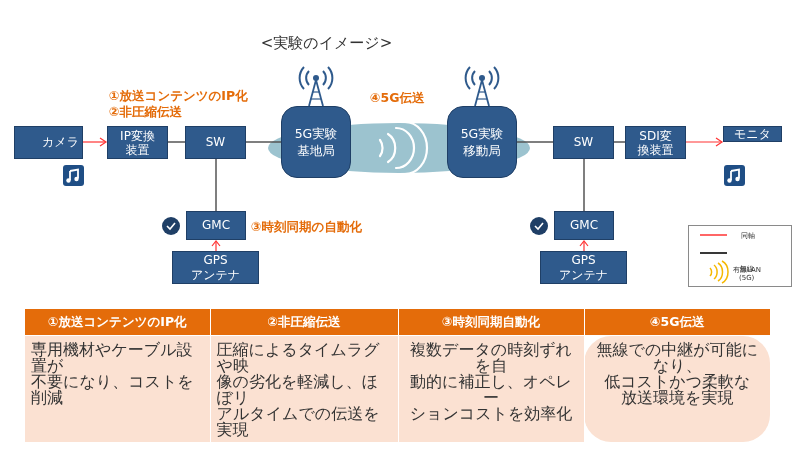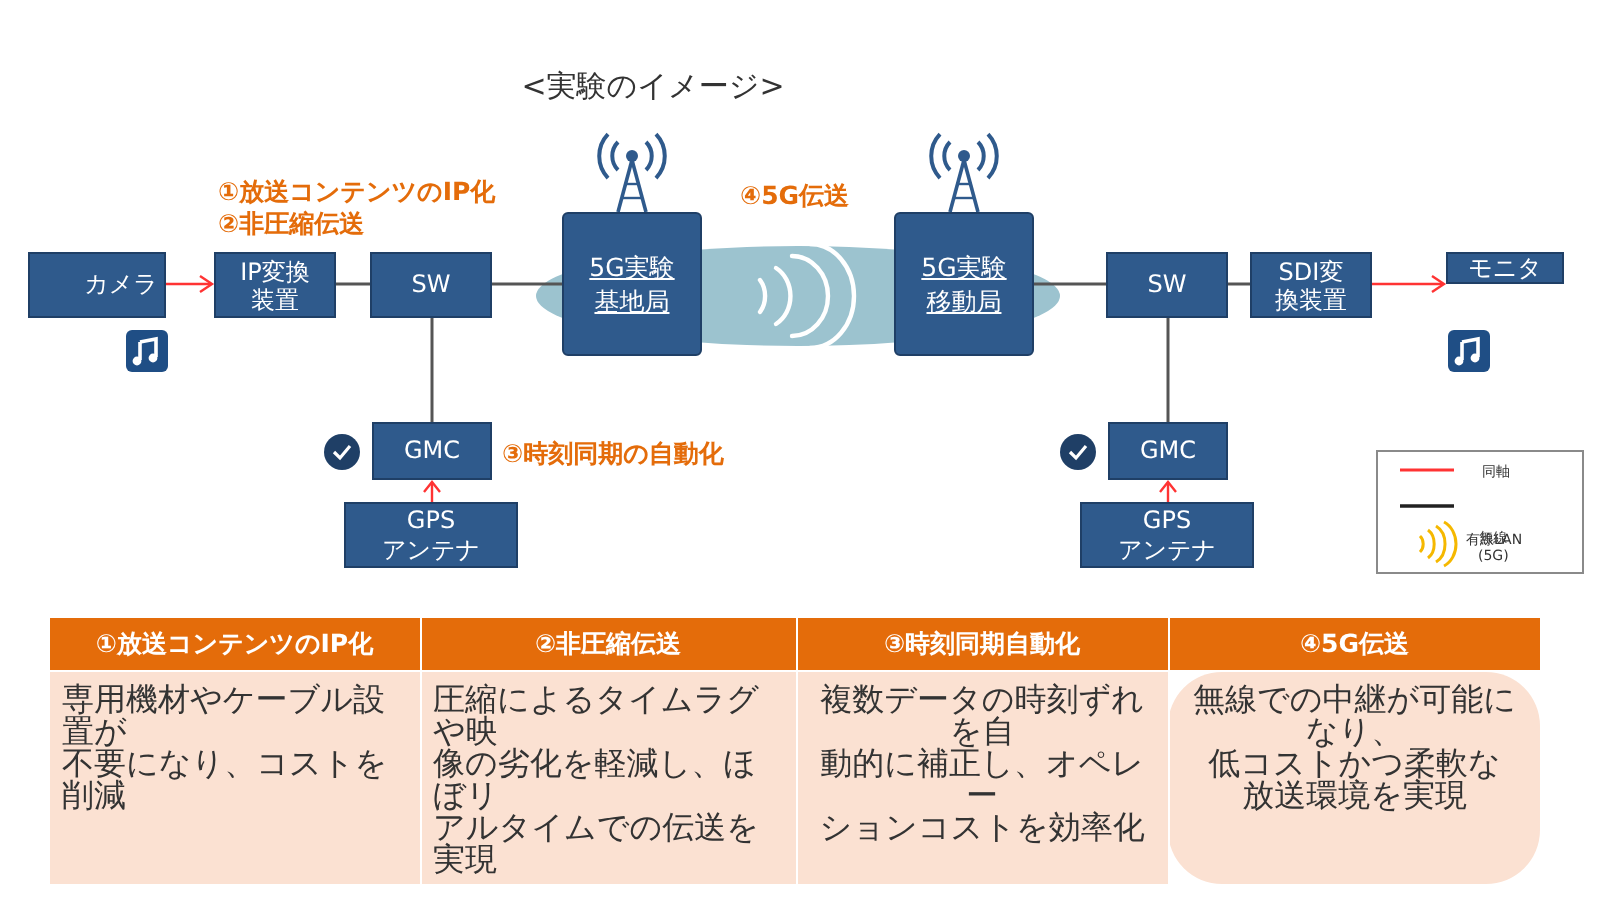--- a/index.html
+++ b/index.html
@@ -3,21 +3,21 @@
 <meta charset="utf-8">
 <style>
   html, body { margin:0; padding:0; background:#ffffff; }
   body { width:800px; height:450px; position:relative; overflow:hidden;
          font-family:"DejaVu Sans", "Liberation Sans", sans-serif; }
   .abs { position:absolute; }
   .title { left:0; width:653px; top:34px; text-align:center; font-size:15px; color:#333333; }
   .box { position:absolute; background:#2F5A8C; border:1px solid #1F3F66; color:#ffffff;
          display:flex; align-items:center; justify-content:center; text-align:center;
          font-size:12px; line-height:15px; box-sizing:border-box; }
-  .station { border-radius:3px; font-size:12.5px; line-height:17px;text-decoration:underline; }
+  .station { border-radius:16px; font-size:12.5px; line-height:17px; }
   .label-or { position:absolute; color:#E46C0A; font-weight:bold; font-size:12.5px; white-space:nowrap; }
   .music { position:absolute; width:21px; height:21px; background:#1F4E85; border-radius:3px; }
   .clock { position:absolute; }
   svg.lines { position:absolute; left:0; top:0; }
   .legend { position:absolute; left:688px; top:225px; width:104px; height:62px; border:1px solid #8a8a8a;
             background:#ffffff; box-sizing:border-box; }
   .leg-row { position:absolute; font-size:7px; color:#333; white-space:nowrap; }
   .tbl { position:absolute; left:25px; top:309px; width:745px; border-collapse:collapse; table-layout:fixed; }
   .tbl th { background:#E46C0A; color:#ffffff; font-size:12.5px; font-weight:bold; height:26px; padding:0;
             border-right:1px solid #ffffff; }

